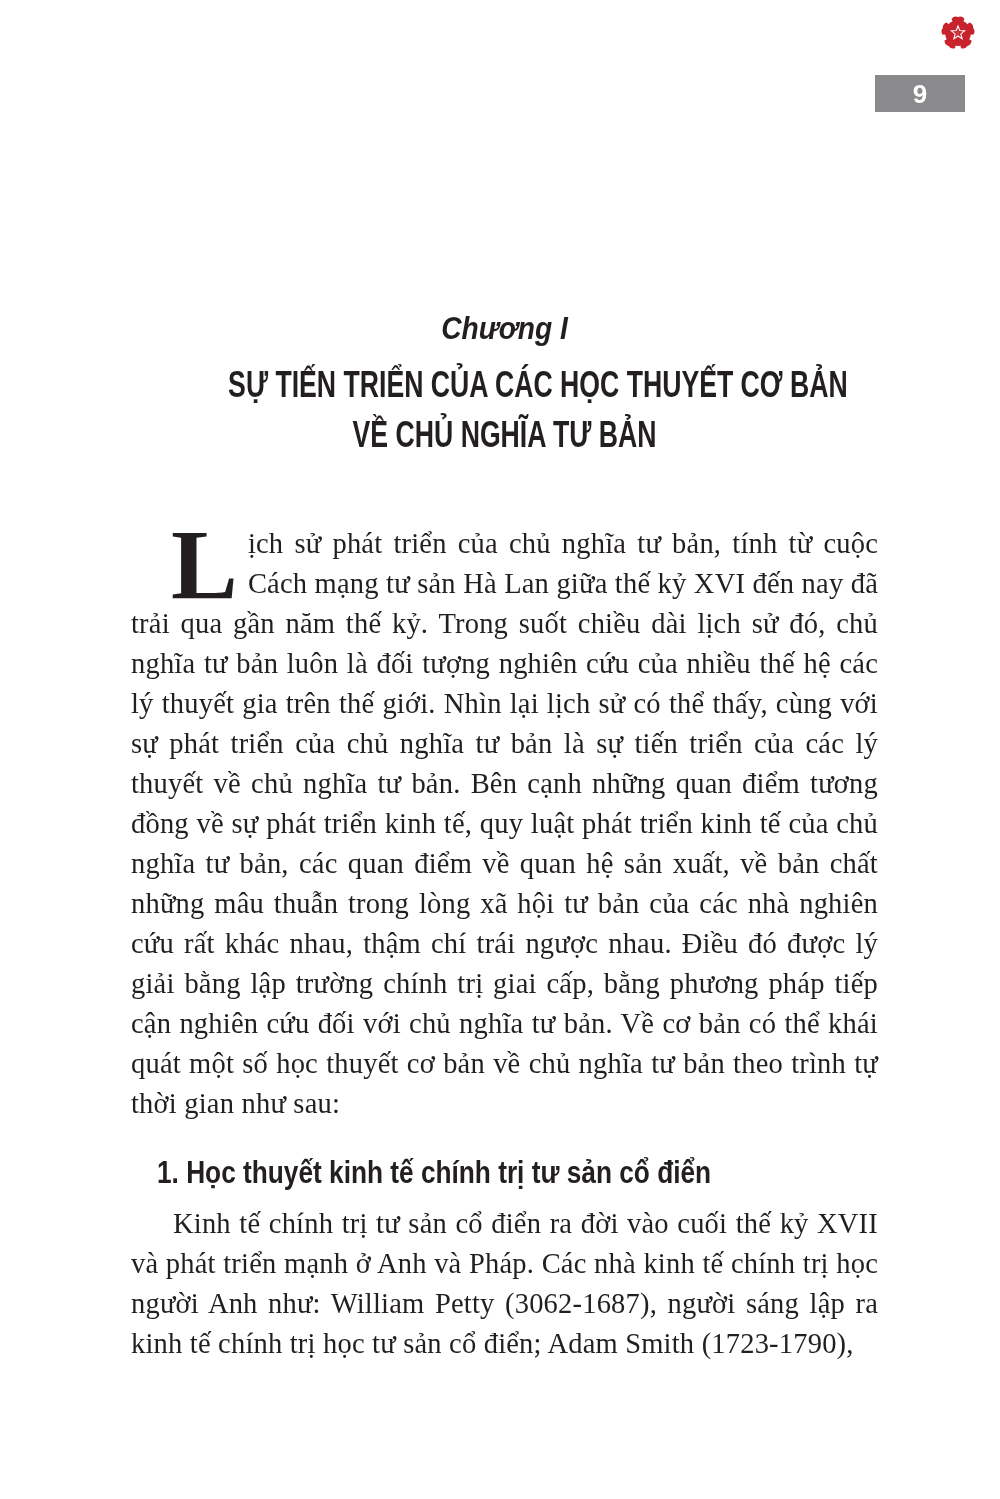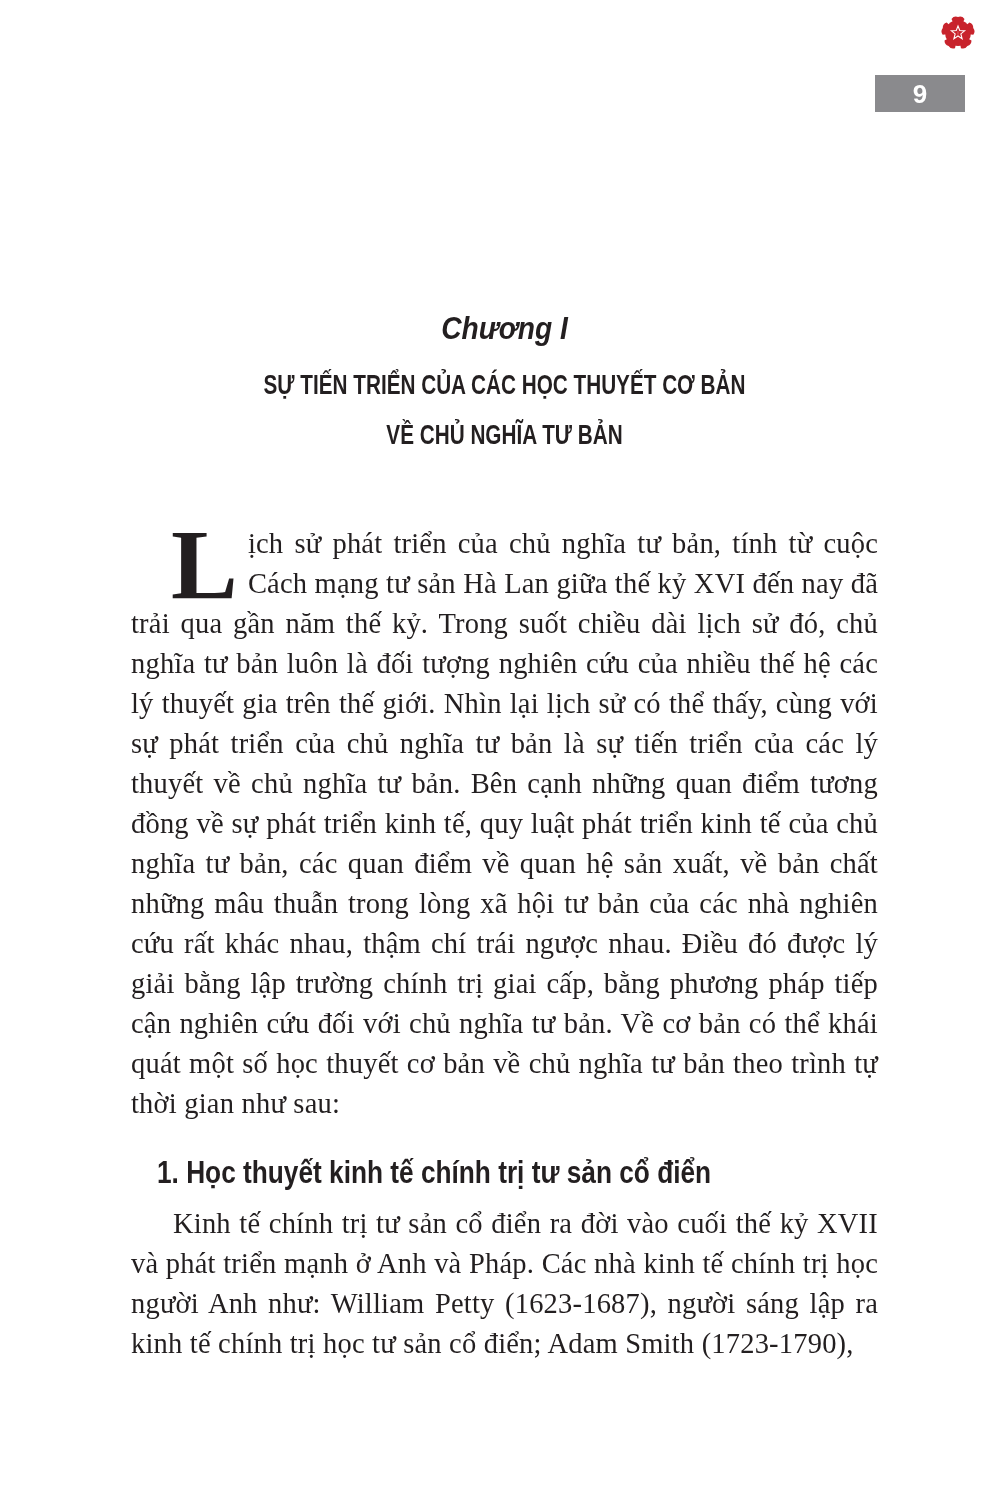--- a/index.html
+++ b/index.html
@@ -52,21 +52,21 @@
     font-weight: bold;
     font-size: 32px;
     line-height: 40px;
     transform: scaleX(0.88);
   }
   .chapter-title {
     margin-top: 12px;
     text-align: center;
     font-family: "Liberation Sans", sans-serif;
     font-weight: bold;
-    font-size: 28px;
+    font-size: 36px;
     line-height: 50px;
   }
   .chapter-title .title-line {
     display: block;
     transform: scaleX(0.74);
     transform-origin: 50% 50%;
     white-space: nowrap;
   }
   .para {
     font-size: 28.5px;
@@ -154,16 +154,16 @@
       <span class="title-line">SỰ TIẾN TRIỂN CỦA CÁC HỌC THUYẾT CƠ BẢN</span>
       <span class="title-line">VỀ CHỦ NGHĨA TƯ BẢN</span>
     </h1>
 
     <p class="para para-first">
       <span class="dropcap">L</span><span>ịch sử phát triển của chủ nghĩa tư bản, tính từ cuộc Cách mạng tư sản Hà Lan giữa thế kỷ XVI đến nay đã trải qua gần năm thế kỷ. Trong suốt chiều dài lịch sử đó, chủ nghĩa tư bản luôn là đối tượng nghiên cứu của nhiều thế hệ các lý thuyết gia trên thế giới. Nhìn lại lịch sử có thể thấy, cùng với sự phát triển của chủ nghĩa tư bản là sự tiến triển của các lý thuyết về chủ nghĩa tư bản. Bên cạnh những quan điểm tương đồng về sự phát triển kinh tế, quy luật phát triển kinh tế của chủ nghĩa tư bản, các quan điểm về quan hệ sản xuất, về bản chất những mâu thuẫn trong lòng xã hội tư bản của các nhà nghiên cứu rất khác nhau, thậm chí trái ngược nhau. Điều đó được lý giải bằng lập trường chính trị giai cấp, bằng phương pháp tiếp cận nghiên cứu đối với chủ nghĩa tư bản. Về cơ bản có thể khái quát một số học thuyết cơ bản về chủ nghĩa tư bản theo trình tự thời gian như sau:</span>
     </p>
 
     <h2 class="section-heading">1. Học thuyết kinh tế chính trị tư sản cổ điển</h2>
 
-    <p class="para para-indent">Kinh tế chính trị tư sản cổ điển ra đời vào cuối thế kỷ XVII và phát triển mạnh ở Anh và Pháp. Các nhà kinh tế chính trị học người Anh như: William Petty (1623-1687), người sáng lập ra kinh tế chính trị học tư sản cổ điển; Adam Smith (1723-1790),</p>
+    <p class="para para-indent">Kinh tế chính trị tư sản cổ điển ra đời vào cuối thế kỷ XVII và phát triển mạnh ở Anh và Pháp. Các nhà kinh tế chính trị học người Anh như: William Petty (3062-1687), người sáng lập ra kinh tế chính trị học tư sản cổ điển; Adam Smith (1723-1790),</p>
 
   </div>
 </div>
 
 </body></html>

